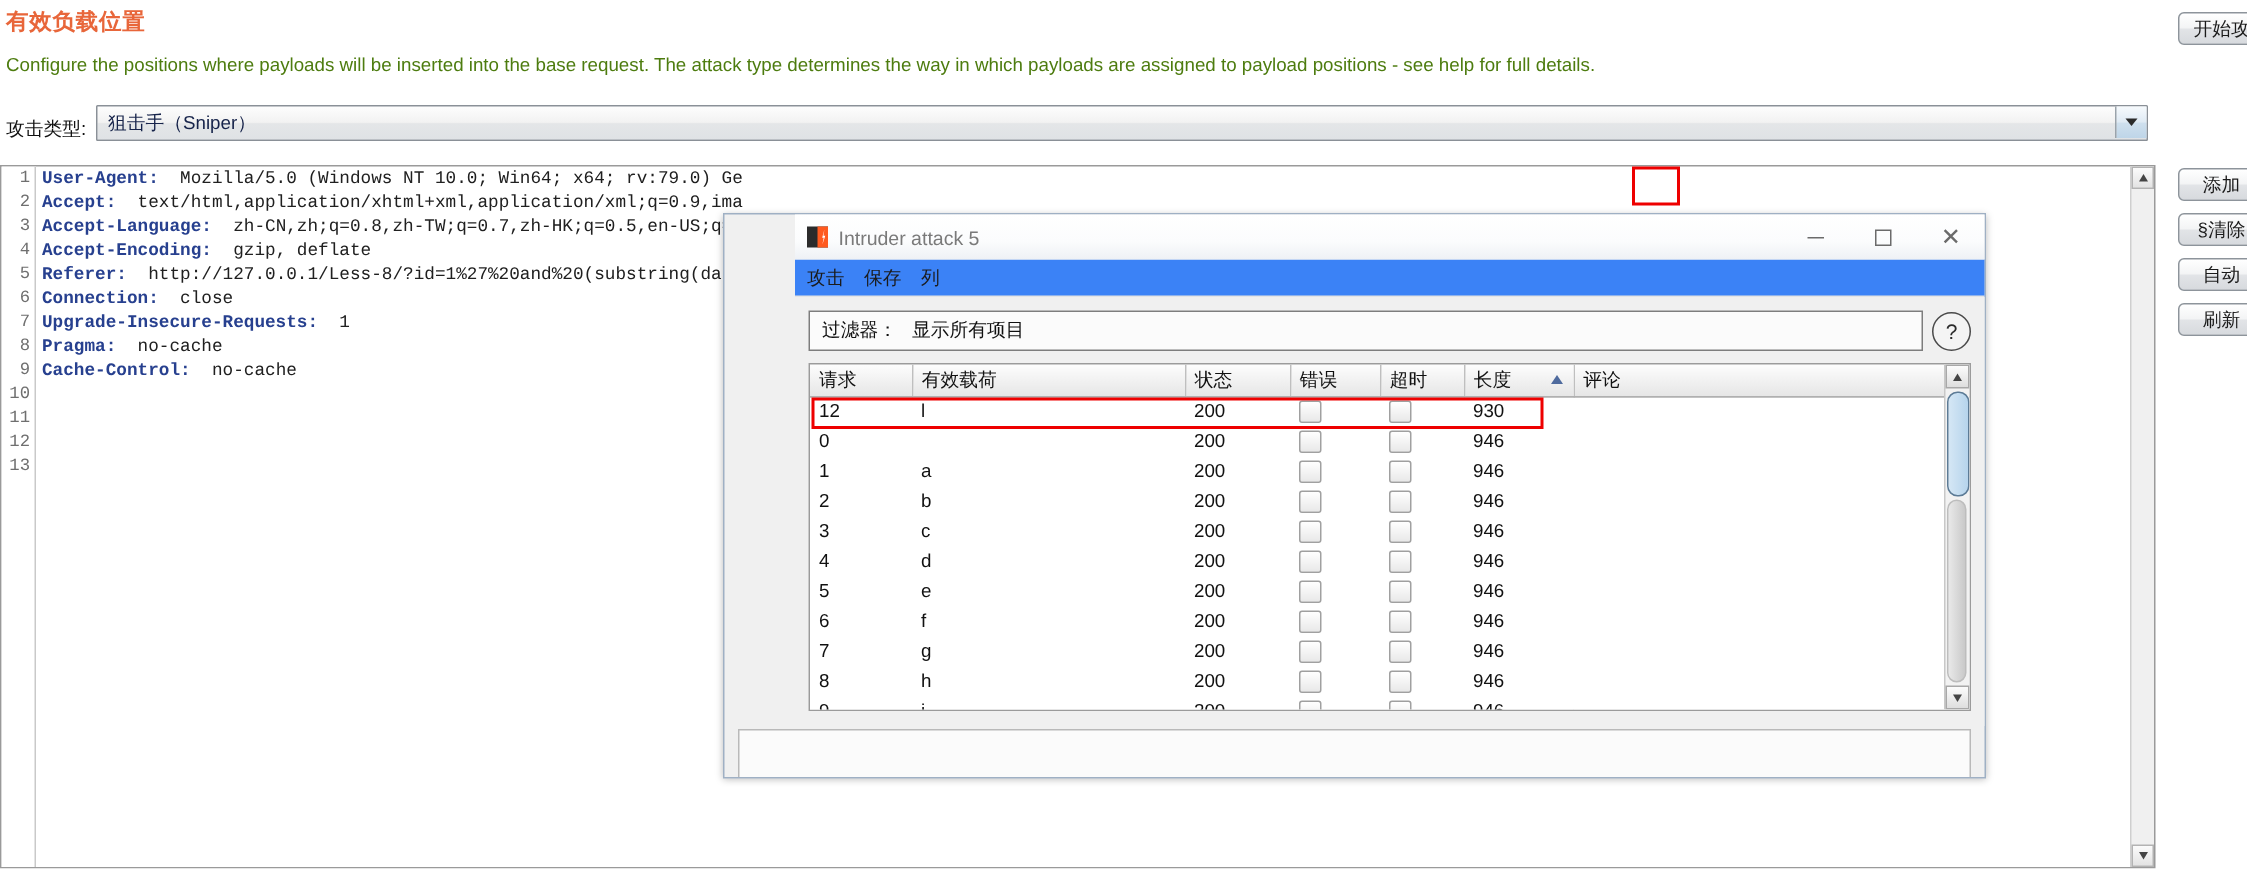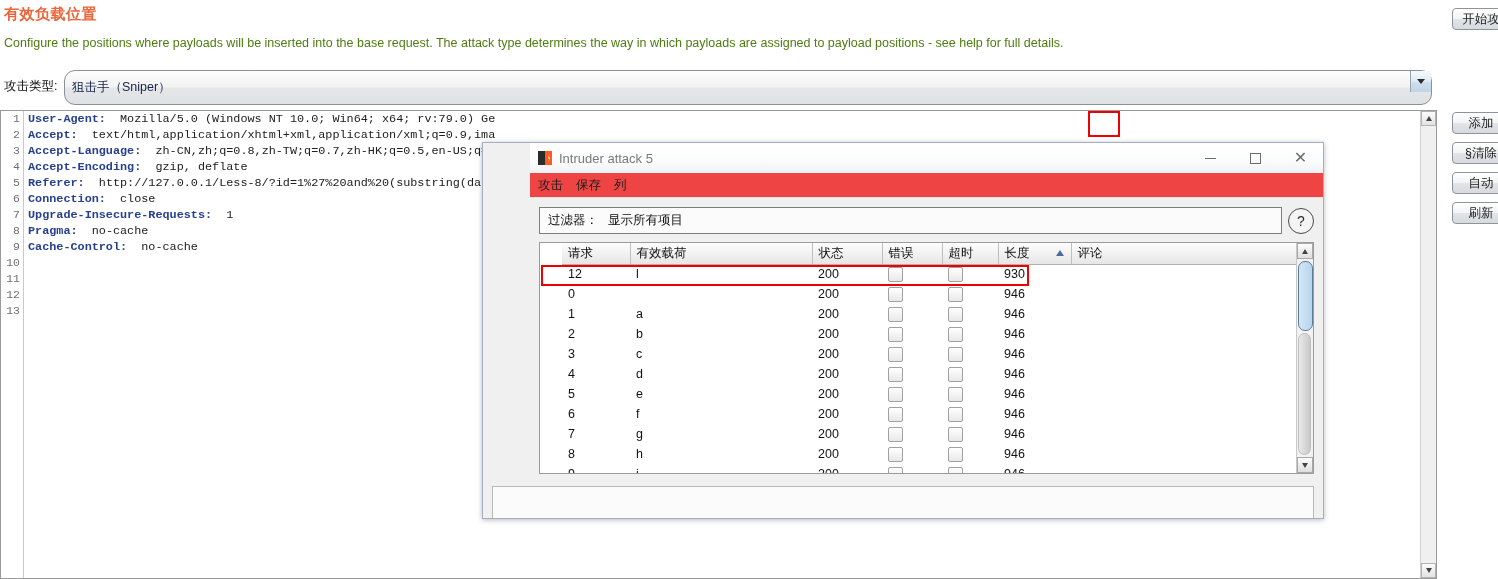--- a/index.html
+++ b/index.html
@@ -32,23 +32,23 @@
   .attack-row {
     position: absolute; left: 0px; top: 70px;
     width: 1438px; height: 24px;
   }
   .attack-label {
     position: absolute; left: 4px; top: 8px;
     font-size: 12.5px; color: #111;
   }
   .combo {
     position: absolute; left: 64px; top: 0px;
-    width: 1368px; height: 35px;
+    width: 1368px; height: 24px;
     border: 1px solid #8a9097;
-    border-radius: 11px;
+    border-radius: 1px;
     background: linear-gradient(to bottom, #fdfdfd 0%, #f2f2f2 48%, #e4e6e8 52%, #dfe2e5 100%);
     box-sizing: border-box;
     display: flex; align-items: center;
   }
   .combo-value {
     font-size: 12.5px; color: #16234a;
     padding-left: 7px;
     white-space: nowrap;
   }
   .combo-arrow-box {
@@ -203,21 +203,21 @@
     width: 45px; height: 30px;
     display: flex; align-items: center; justify-content: center;
     color: #6b6b6b;
   }
   .wb-min { width: 11px; height: 1px; background: #6b6b6b; }
   .wb-max { width: 11px; height: 11px; border: 1px solid #6b6b6b; box-sizing: border-box; }
   .wb-close { font-size: 16px; line-height: 1; color:#6b6b6b; font-family: "DejaVu Sans", sans-serif; }
 
   .menubar {
     height: 24px;
-    background: #ef4444;
+    background: #3b82f6;
     display: flex; align-items: center;
     padding-left: 8px;
     border-bottom: 1px solid #e4e4e4;
   }
   .menu-item {
     font-size: 12.5px; color: #1b1b1b;
     margin-right: 13px;
   }
 
   .tabstrip {
@@ -291,21 +291,20 @@
     height: 232px;
     border: 1px solid #9b9b9b;
     background: #ffffff;
     box-sizing: border-box;
     overflow: hidden;
   }
   table.results {
     border-collapse: collapse;
     width: 100%;
     table-layout: fixed;
-    margin-left: 22px;
   }
   table.results th {
     background: linear-gradient(to bottom, #fdfdfd, #e6e6e6);
     border-right: 1px solid #bfbfbf;
     border-bottom: 1px solid #b0b0b0;
     font-size: 12.5px;
     font-weight: normal;
     color: #111;
     text-align: left;
     height: 21px;

